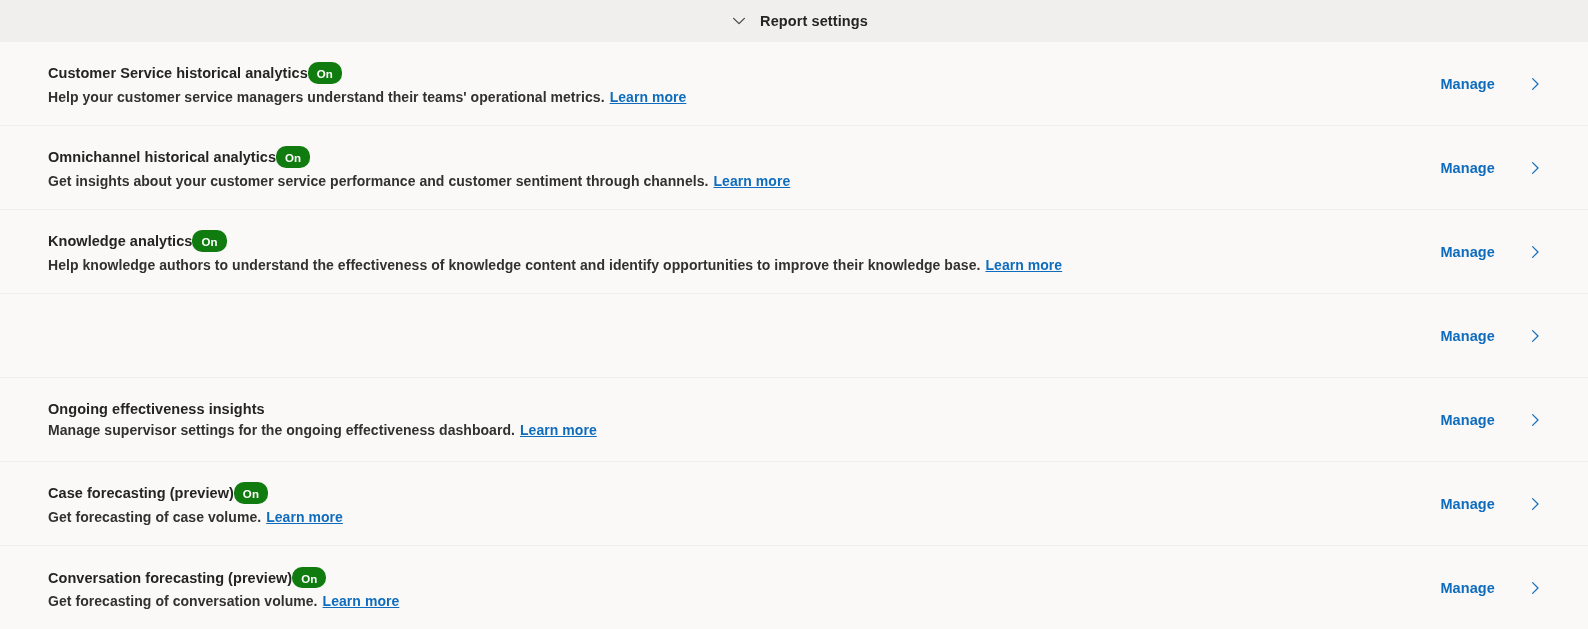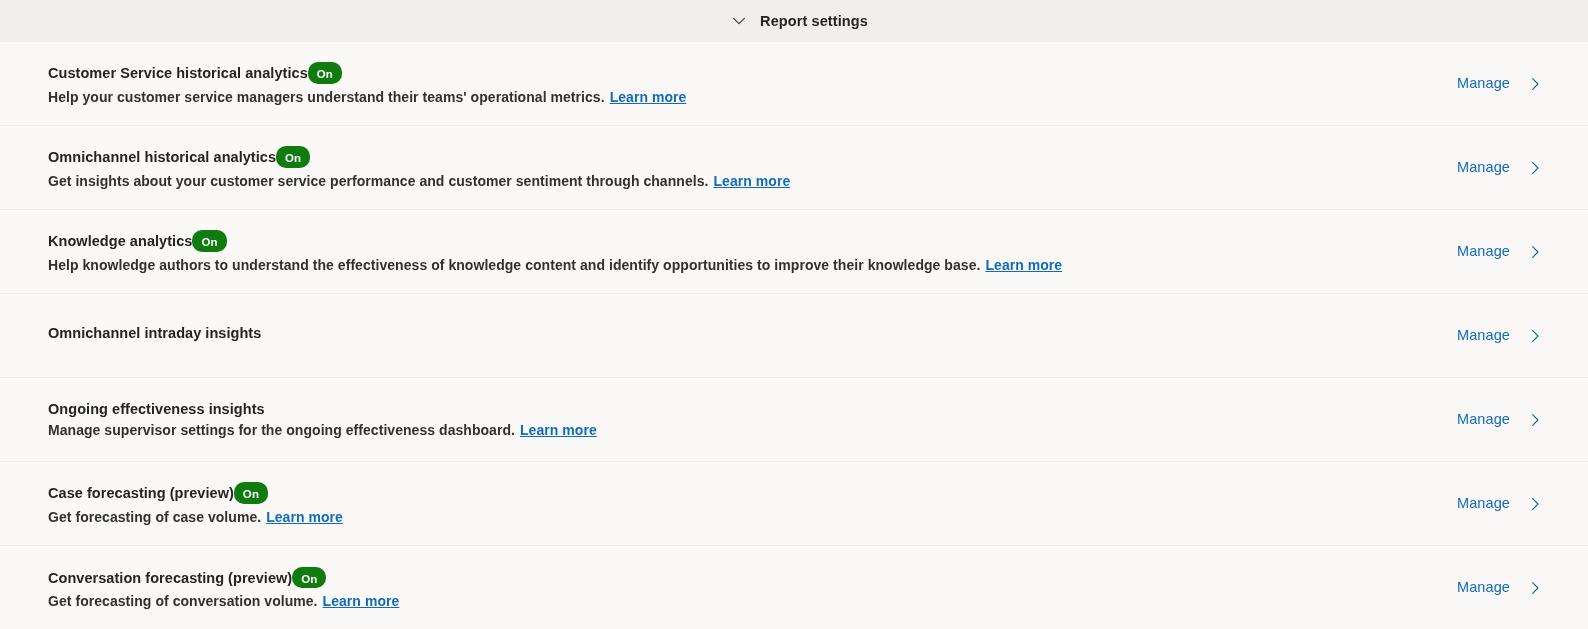--- a/index.html
+++ b/index.html
@@ -101,24 +101,25 @@
     color: #0f6cbd;
     text-decoration: underline;
     cursor: pointer;
     margin-left: 5px;
   }
 
   
   .manage {
     flex: 0 0 auto;
     display: flex;
-    align-items: flex-start;
-    gap: 16px;
+    align-items: center;
+    gap: 31px;
     cursor: pointer;
     padding-right: 20px;
+    font-weight: bold;
   }
   .manage-label {
     color: #0f6cbd;
     font-size: 14.5px;
     letter-spacing: 0.1px;
   }
   .chevron-right {
     width: 18px;
     height: 18px;
     display: flex;
@@ -195,24 +196,20 @@
       <span class="chevron-right">
         <svg width="16" height="16" viewBox="0 0 16 16" aria-hidden="true">
           <path d="M5.6 2.6 L11 8 L5.6 13.4" fill="none" stroke="#0f6cbd" stroke-width="1.2" stroke-linecap="round" stroke-linejoin="round"></path>
         </svg>
       </span>
     </div>
   </div>
 
   <div class="row">
     <div class="row-main">
-      <div class="row-title-line">
-        <span class="row-title">Omnichannel intraday insights</span>
-
-      </div>
     </div>
     <div class="manage">
       <span class="manage-label">Manage</span>
       <span class="chevron-right">
         <svg width="16" height="16" viewBox="0 0 16 16" aria-hidden="true">
           <path d="M5.6 2.6 L11 8 L5.6 13.4" fill="none" stroke="#0f6cbd" stroke-width="1.2" stroke-linecap="round" stroke-linejoin="round"></path>
         </svg>
       </span>
     </div>
   </div>

